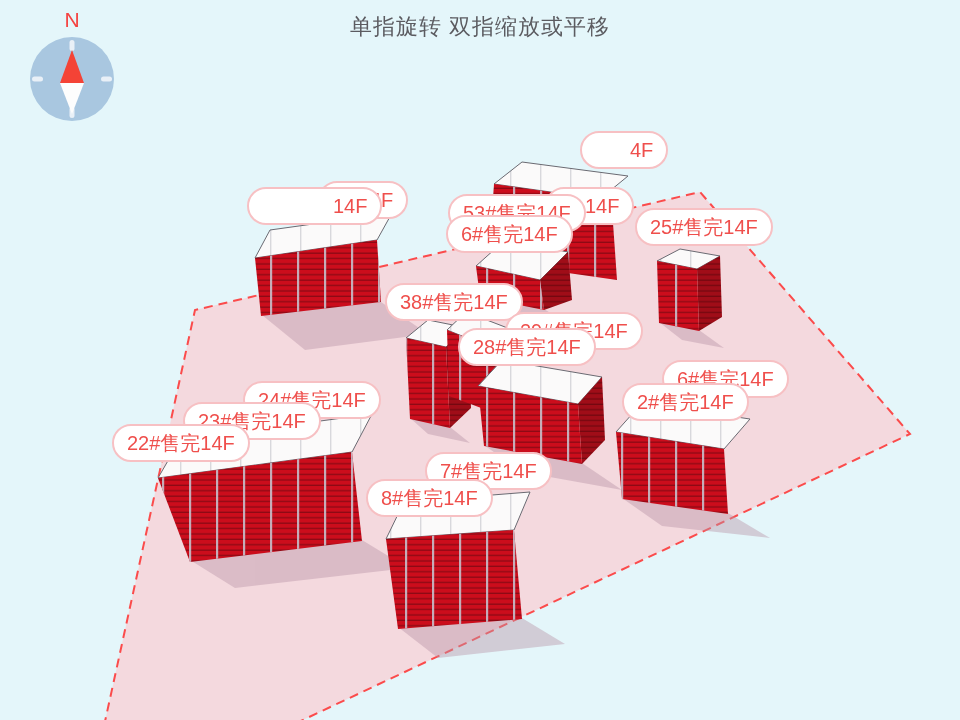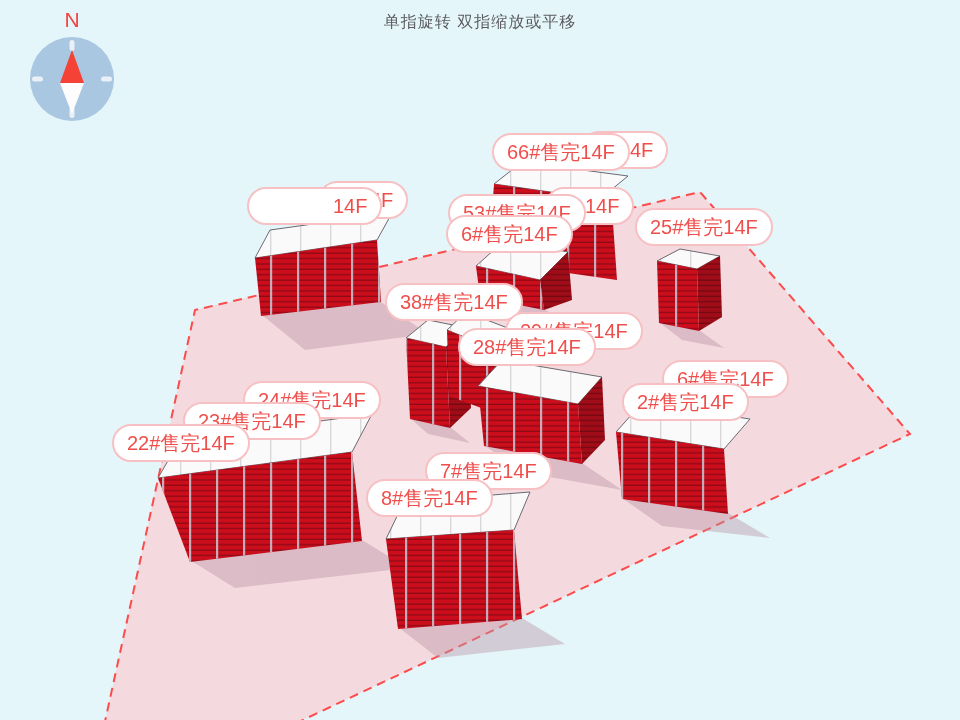--- a/index.html
+++ b/index.html
@@ -1,21 +1,21 @@
 <!DOCTYPE html>
 <html><head>
 <meta charset="utf-8">
 <style>
   html,body{margin:0;padding:0}
   body{width:960px;height:720px;overflow:hidden;background:#e4f6fa;
        font-family:"Liberation Sans",sans-serif}
   .stage{position:relative;width:960px;height:720px}
   svg.scene{position:absolute;left:0;top:0}
   .hint{position:absolute;top:12px;left:0;width:100%;text-align:center;
-        font-size:16px;color:#5b5b60;letter-spacing:1px}
+        font-size:22px;color:#5b5b60;letter-spacing:1px}
   .labels{position:absolute;left:0;top:0;width:960px;height:720px;pointer-events:none}
   .pill{position:absolute;background:#ffffff;border:2px solid #f7c0c3;
         border-radius:19px;padding:4px 13px;font-size:20px;line-height:26px;
         color:#ef4f4c;white-space:nowrap;pointer-events:auto}
 </style>
 </head>
 <body>
 
 <div class="stage">
 
@@ -135,21 +135,20 @@
       <polygon points="72,50 60,83 84,83" fill="#f44336"></polygon>
       <polygon points="60,83 84,83 72,114" fill="#fdfdfd"></polygon>
       <text x="72" y="27" text-anchor="middle" font-size="21" fill="#f44240">N</text>
     </g>
   </svg>
 
   <div class="hint">单指旋转 双指缩放或平移</div>
 
   <div class="labels">
     <div class="pill" style="left:580px;top:131px;padding-left:48px">4F</div>
-    <div class="pill" style="left:492px;top:133px">66#售完14F</div>
     <div class="pill" style="left:318px;top:181px;padding-left:50px">4F</div>
     <div class="pill" style="left:247px;top:187px;padding-left:84px">14F</div>
     <div class="pill" style="left:545px;top:187px;padding-left:38px">14F</div>
     <div class="pill" style="left:448px;top:194px">53#售完14F</div>
     <div class="pill" style="left:446px;top:215px">6#售完14F</div>
     <div class="pill" style="left:635px;top:208px">25#售完14F</div>
     <div class="pill" style="left:385px;top:283px">38#售完14F</div>
     <div class="pill" style="left:505px;top:312px">29#售完14F</div>
     <div class="pill" style="left:458px;top:328px">28#售完14F</div>
     <div class="pill" style="left:662px;top:360px">6#售完14F</div>

